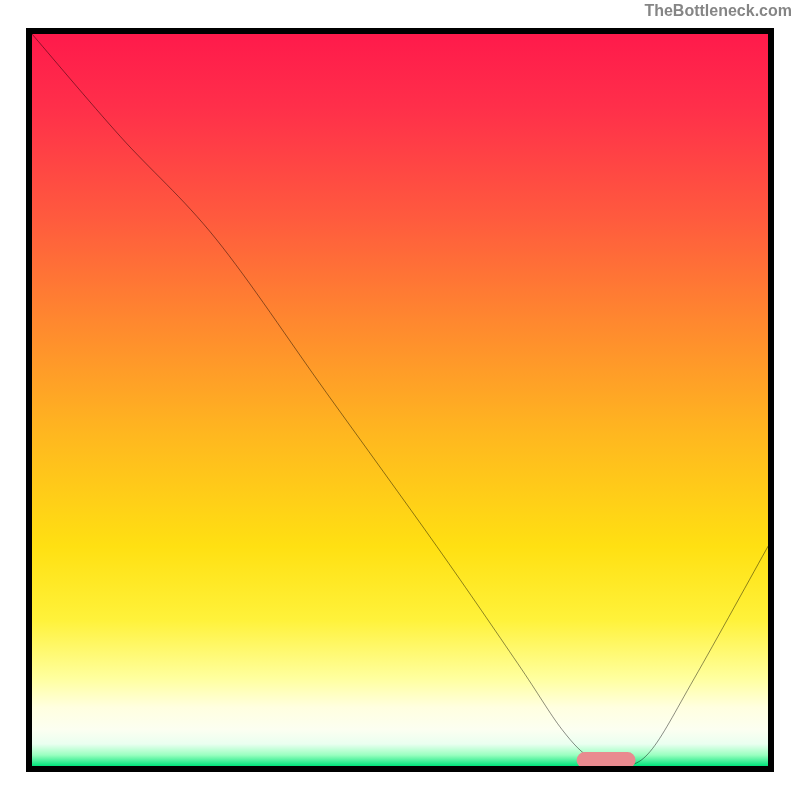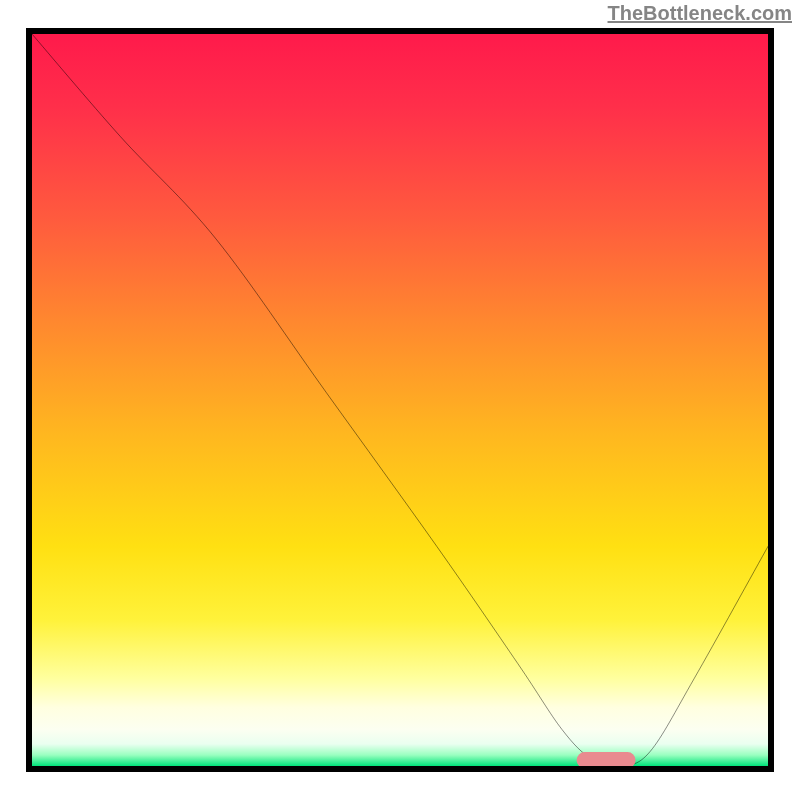--- a/index.html
+++ b/index.html
@@ -12,25 +12,24 @@
   }
   .outer {
     position: relative;
     width: 800px;
     height: 800px;
   }
   .watermark {
     position: absolute;
     top: 2px;
     right: 8px;
-    font-size: 20px;
+    font-size: 16px;
     font-weight: bold;
     color: #858585;
     z-index: 50;
-    text-decoration: underline;
   }
   .plot {
     position: absolute;
     left: 26px;
     top: 28px;
     width: 748px;
     height: 744px;
     border: 6px solid #000;
     box-sizing: border-box;
     overflow: hidden;

